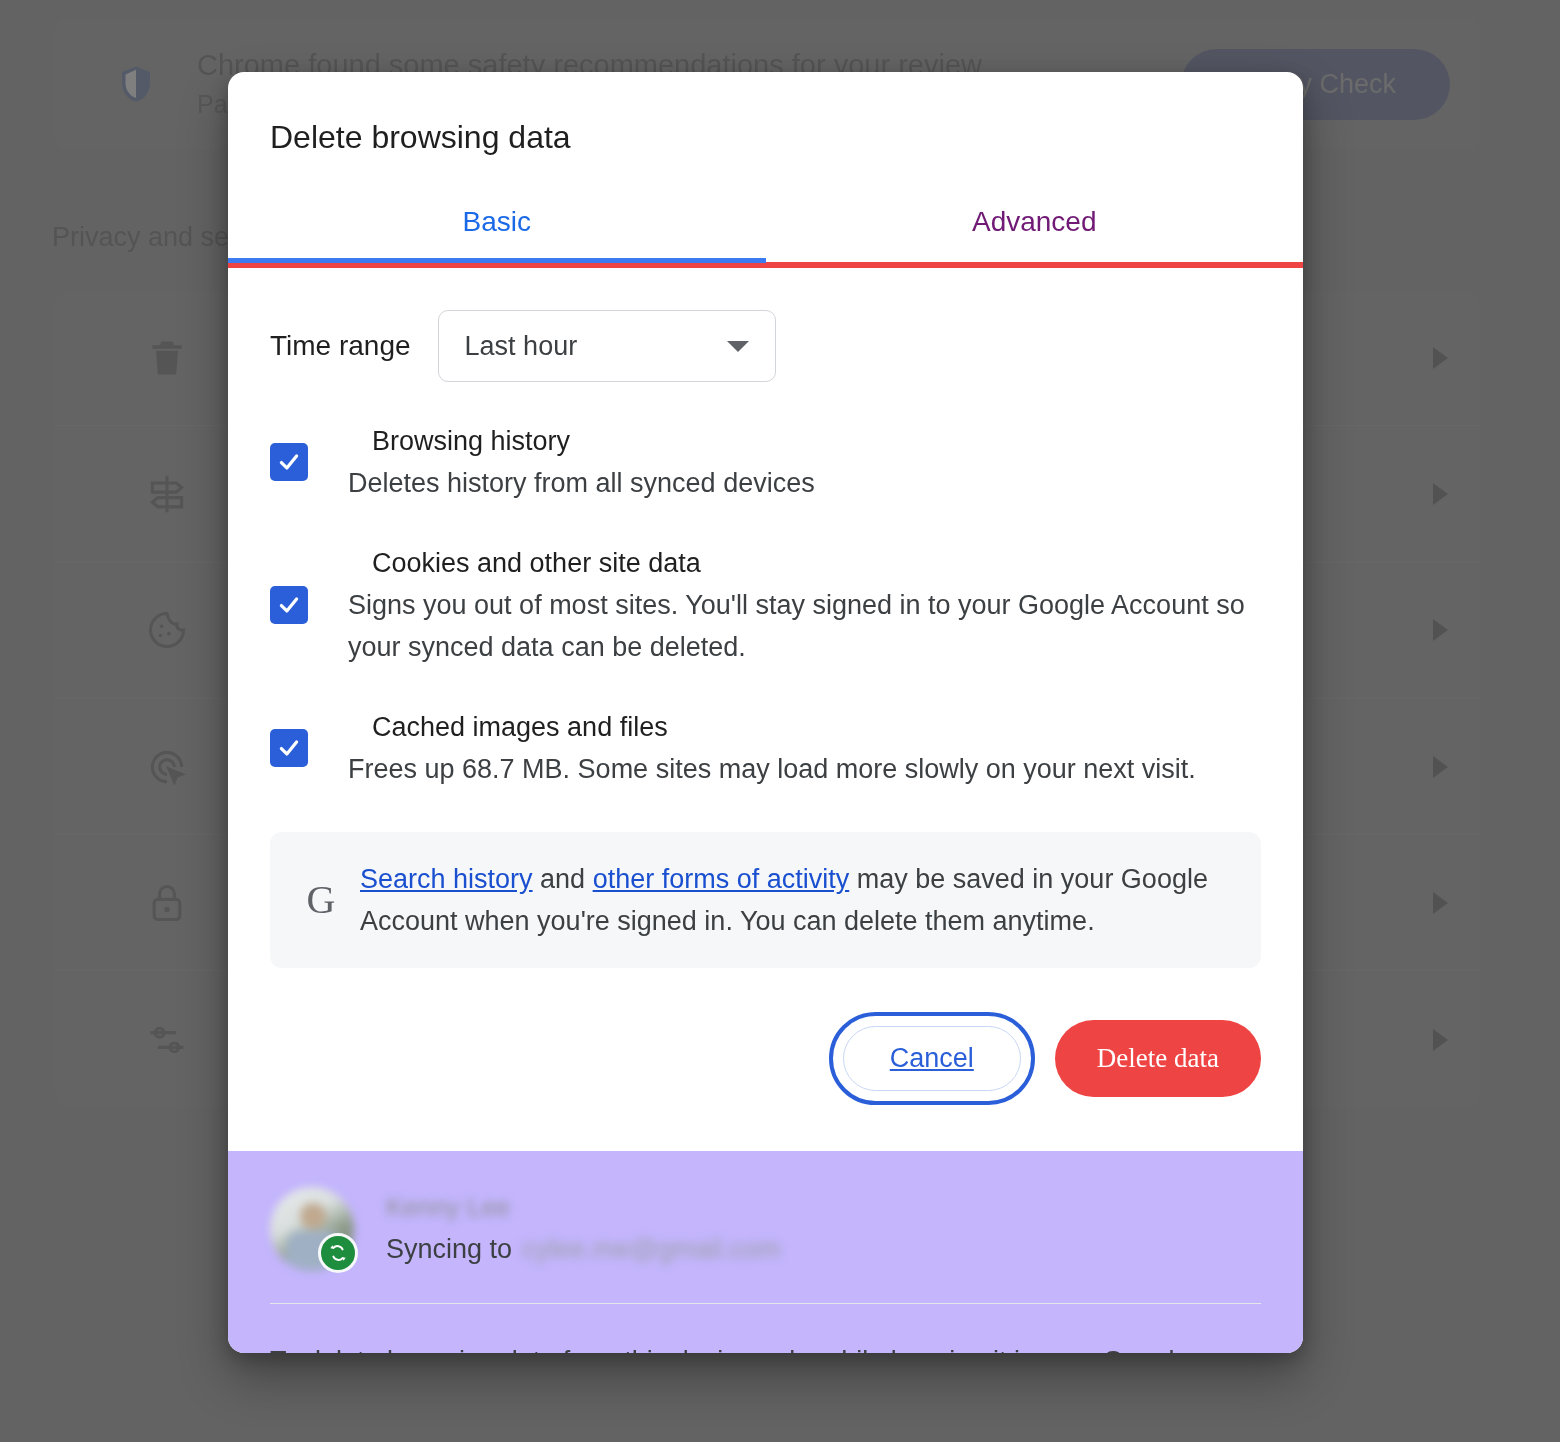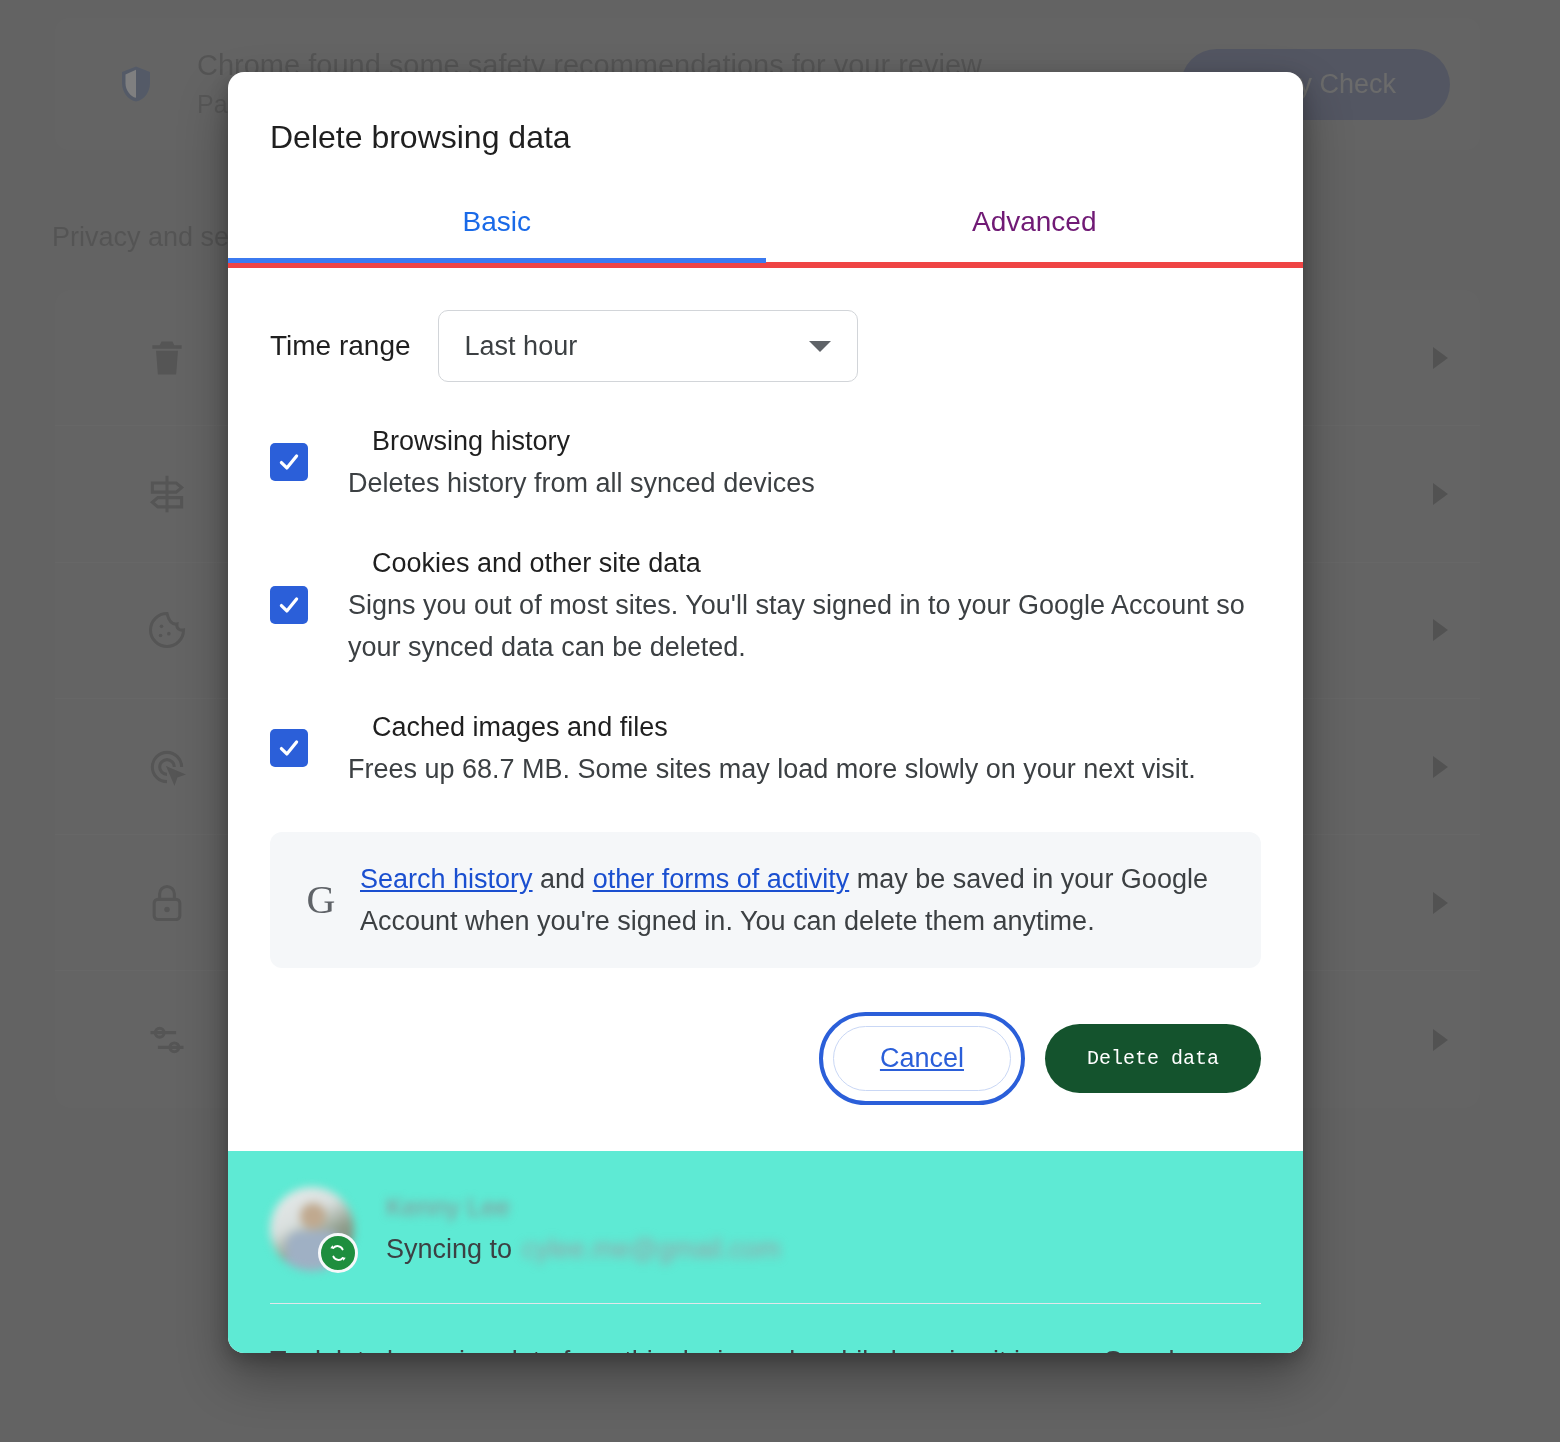--- a/index.html
+++ b/index.html
@@ -209,21 +209,21 @@
     margin-top: 42px;
   }
 
   .time-range-label {
     font-size: 28px;
     color: #1f1f1f;
     margin-right: 27px;
   }
 
   .select-box {
-    width: 420px;
+    width: 338px;
     height: 72px;
     border: 1px solid #d2d5d9;
     border-radius: 10px;
     display: flex;
     align-items: center;
     padding: 0 26px;
     background: #fff;
     cursor: pointer;
   }
 
@@ -340,33 +340,33 @@
     color: #2b5fd9;
     font-size: 27px;
     font-family: inherit;
     border-radius: 40px;
     padding: 16px 46px;
     cursor: pointer;
     text-decoration: underline;
   }
 
   .btn-delete {
-    background: #14532d;
+    background: #ef4444;
     color: #ffffff;
     border: none;
-    font-size: 20px;
-    font-family: Liberation Mono, monospace;
+    font-size: 27px;
+    font-family: Liberation Serif, serif;
     border-radius: 40px;
     padding: 23px 42px;
     cursor: pointer;
   }
 
   
   .dialog-footer {
-    background: #5eead4;
+    background: #c4b5fd;
     flex: 1 1 auto;
     padding: 0 42px;
   }
 
   .sync-row {
     display: flex;
     align-items: center;
     padding-top: 36px;
     padding-bottom: 32px;
     border-bottom: 1px solid #e3e6ea;

